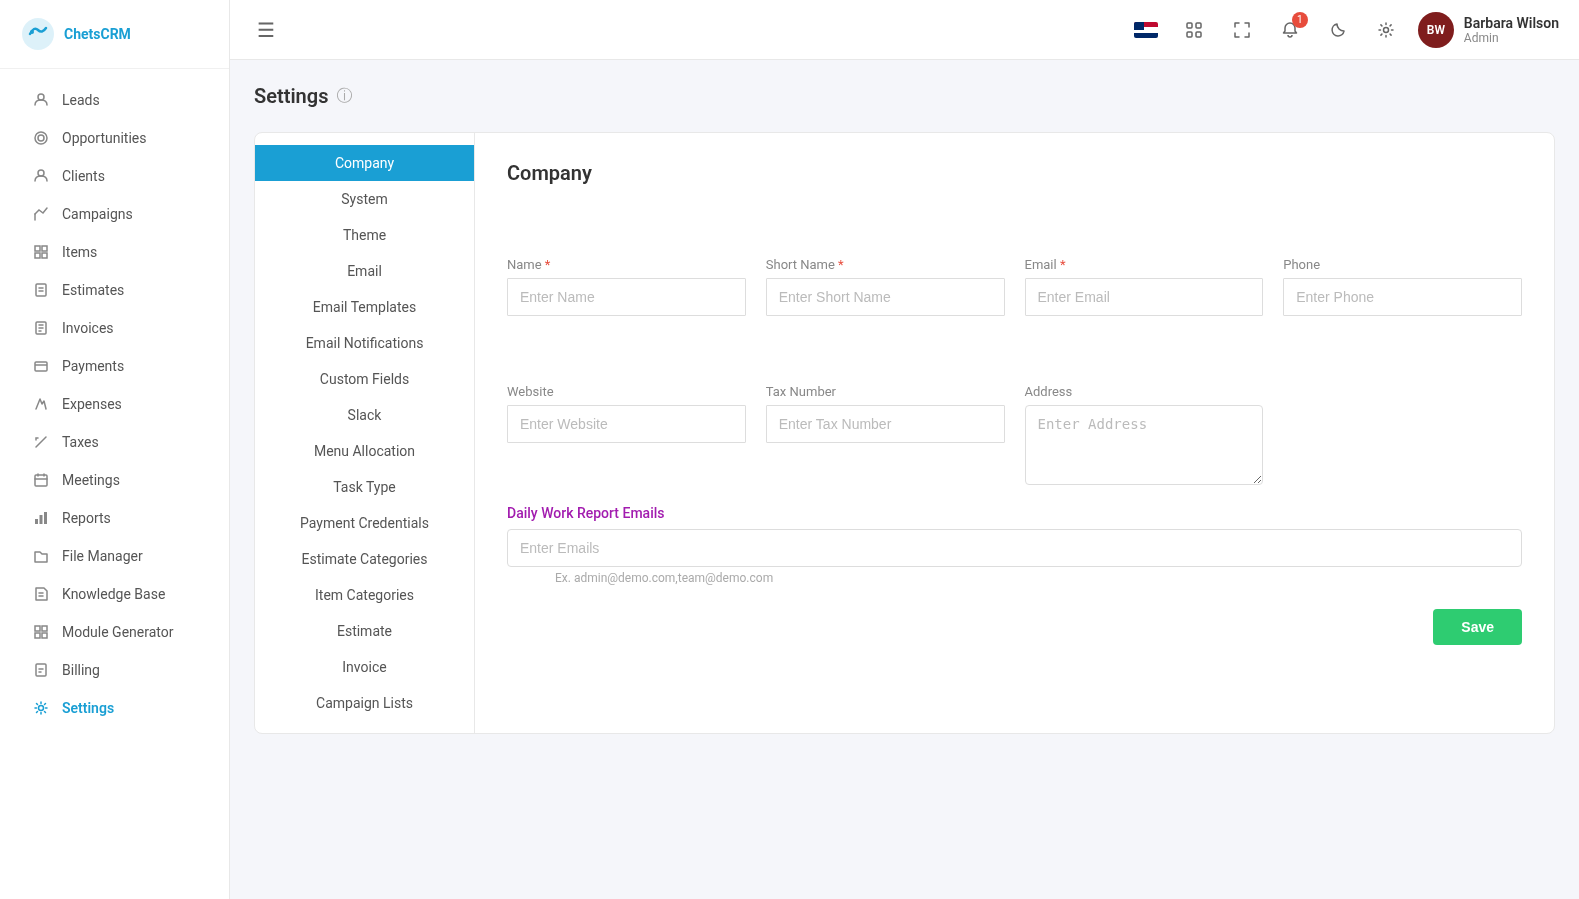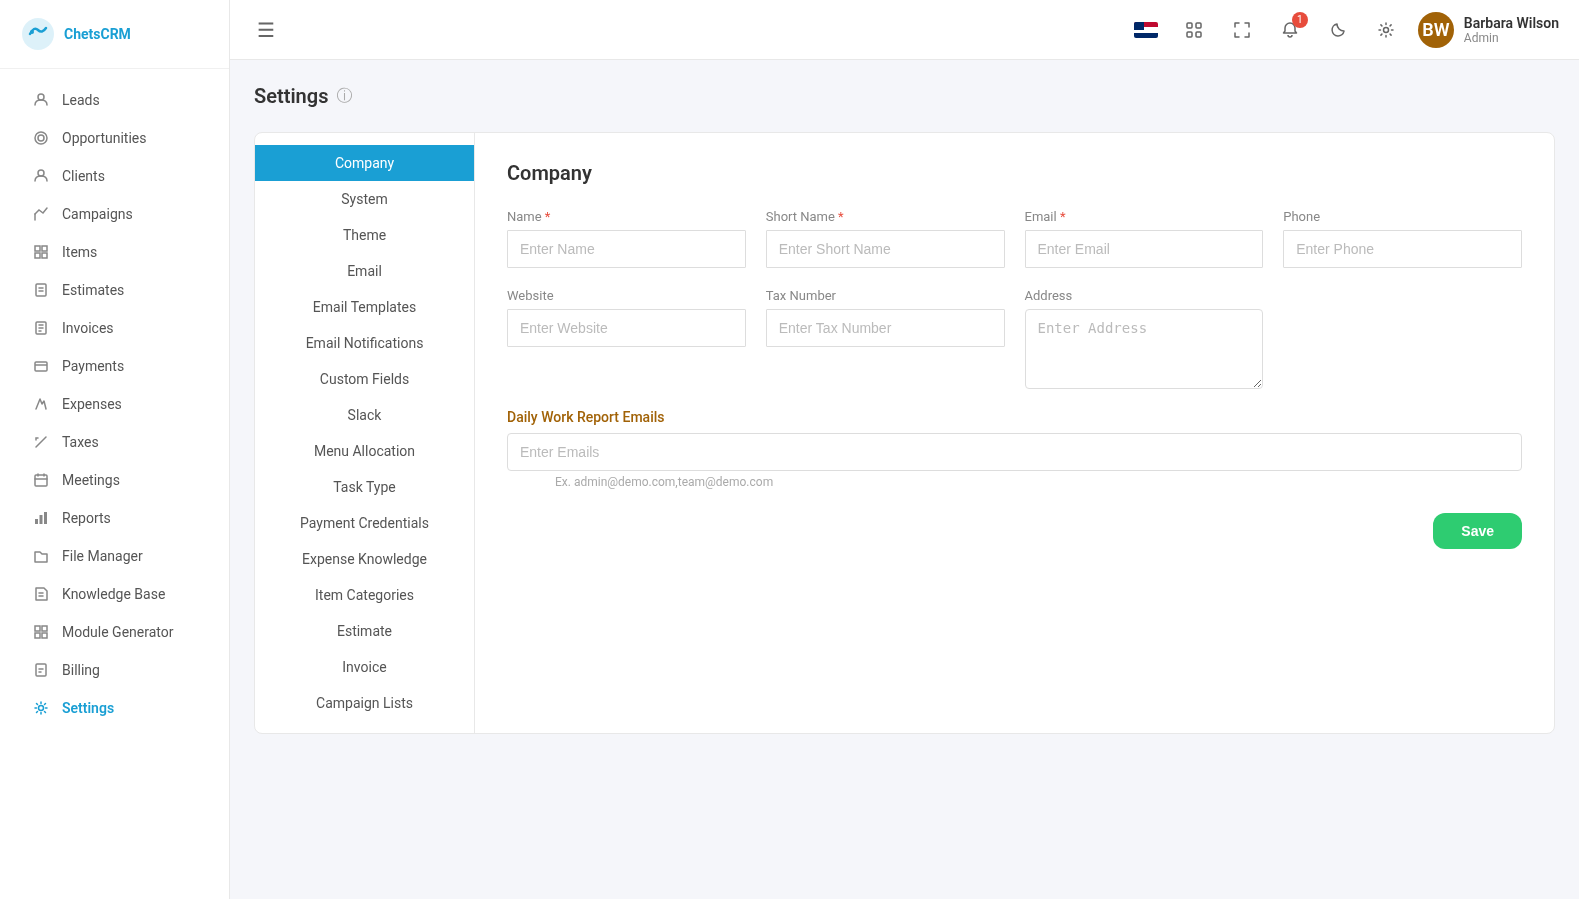--- a/index.html
+++ b/index.html
@@ -81,23 +81,23 @@
       background: #e74c3c;
       border-radius: 50%;
       font-size: 10px;
       color: #fff;
       display: flex; align-items: center; justify-content: center;
     }
     .user-profile {
       display: flex; align-items: center; gap: 10px; cursor: pointer;
     }
     .user-avatar {
-      width: 36px; height: 36px; border-radius: 50%; background: #a16207;
+      width: 36px; height: 36px; border-radius: 50%; background: #7f1d1d;
       overflow: hidden; display: flex; align-items: center; justify-content: center;
-      font-size: 18px; color: #fff; font-weight: 600;
+      font-size: 12px; color: #fff; font-weight: 600;
     }
     .user-info { display: flex; flex-direction: column; justify-content: space-between; }
     .user-name { font-size: 14px; font-weight: 600; color: #333; }
     .user-role { font-size: 12px; color: #888; }
 
     
     .content {
       flex: 1;
       overflow-y: auto;
       padding: 24px;
@@ -159,20 +159,21 @@
     }
     .form-group {
       flex: 1;
       display: flex;
       flex-direction: column;
       gap: 6px;
     }
     .form-label {
       font-size: 13px;
       color: #888;
+      margin-top: 48px;
     }
     .form-label .required { color: #e74c3c; }
     .form-input {
       padding: 10px 12px;
       border: 1px solid #ddd;
       border-radius: 1px;
       font-size: 14px;
       color: #333;
       outline: none;
       width: 100%;
@@ -188,21 +189,21 @@
       outline: none;
       width: 100%;
       height: 80px;
       resize: vertical;
       transition: border 0.15s;
     }
     .form-textarea::placeholder { color: #bbb; }
 
     .section-label {
       font-size: 14px;
-      color: #a16207;
+      color: #a21caf;
       font-weight: 500;
       margin-bottom: 8px;
     }
     .emails-input-full {
       width: 100%;
       padding: 10px 12px;
       border: 1px solid #ddd;
       border-radius: 4px;
       font-size: 14px;
       color: #333;
@@ -215,21 +216,21 @@
     .form-footer {
       display: flex;
       justify-content: flex-end;
       margin-top: 16px;
     }
     .btn-save {
       background: #2ecc71;
       color: #fff;
       border: none;
       padding: 10px 28px;
-      border-radius: 12px;
+      border-radius: 4px;
       font-size: 14px;
       font-weight: 600;
       cursor: pointer;
       transition: background 0.15s;
     }
 
     
     .flag-icon {
       width: 24px; height: 16px;
       background: linear-gradient(180deg, #bf0a30 33%, #fff 33%, #fff 66%, #002868 66%);
@@ -499,21 +500,21 @@
         <div class="settings-nav-item">System</div>
         <div class="settings-nav-item">Theme</div>
         <div class="settings-nav-item">Email</div>
         <div class="settings-nav-item">Email Templates</div>
         <div class="settings-nav-item">Email Notifications</div>
         <div class="settings-nav-item">Custom Fields</div>
         <div class="settings-nav-item">Slack</div>
         <div class="settings-nav-item">Menu Allocation</div>
         <div class="settings-nav-item">Task Type</div>
         <div class="settings-nav-item">Payment Credentials</div>
-        <div class="settings-nav-item">Expense Knowledge</div>
+        <div class="settings-nav-item">Estimate Categories</div>
         <div class="settings-nav-item">Item Categories</div>
         <div class="settings-nav-item">Estimate</div>
         <div class="settings-nav-item">Invoice</div>
         <div class="settings-nav-item">Campaign Lists</div>
       </div>
 
       <div class="settings-content">
         <h2 class="settings-section-title">Company</h2>
 
         <div class="form-row">

